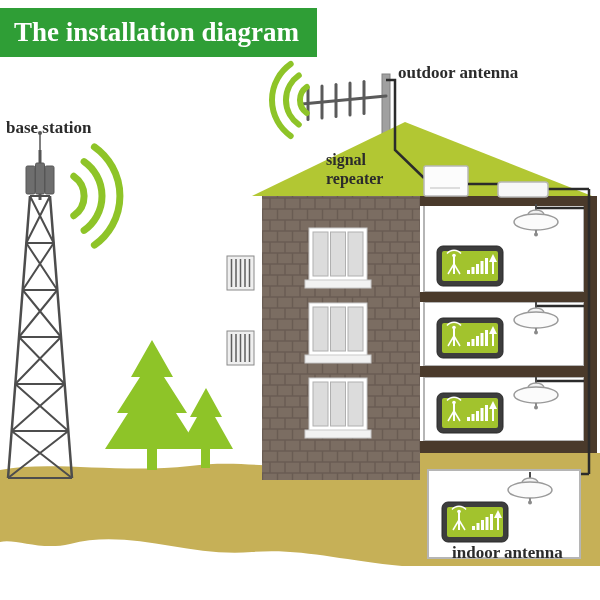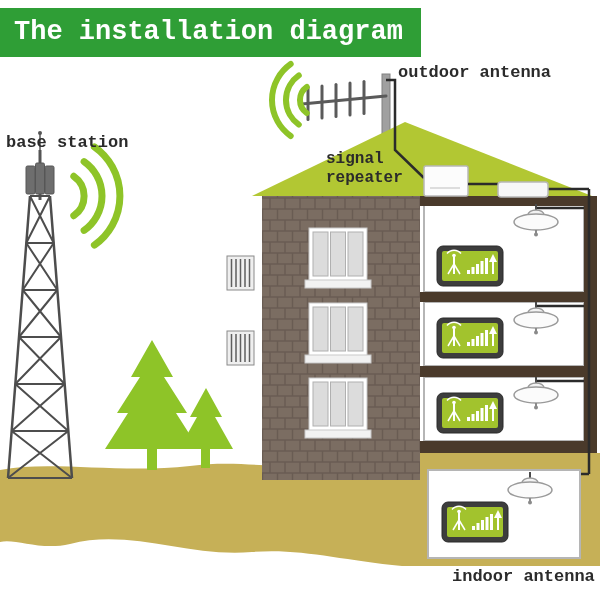--- a/index.html
+++ b/index.html
@@ -1,17 +1,17 @@
 <!DOCTYPE html>
 <html><head>
 <meta charset="utf-8">
 <style>
   html,body{margin:0;padding:0;background:#fff;}
   #stage{position:relative;width:600px;height:600px;background:#fff;overflow:hidden;
-         font-family:Liberation Mono, monospace;}
+         font-family:Liberation Serif, serif;}
   #scene{position:absolute;left:0;top:0;}
   .lbl{position:absolute;color:#2b2b2b;font-weight:700;font-size:17px;white-space:nowrap;}
   #banner{position:absolute;left:0;top:8px;height:49px;line-height:49px;
           display:inline-block;padding:0 18px 0 14px;background:#2f9e36;color:#fff;
           font-size:27px;font-weight:700;}
   #repeater-label{line-height:19px;font-size:16px;}
   #repeater-label span{display:block;}
 </style>
 </head>
 <body>
@@ -166,24 +166,24 @@
   <use href="#phone" x="437" y="318"></use>
   <use href="#phone" x="437" y="393"></use>
 
   <rect x="428" y="470" width="152" height="88" fill="#fff" stroke="#b5b5b5" stroke-width="2"></rect>
   <use href="#dome" x="530" y="472"></use>
   <use href="#phone" x="442" y="502"></use>
 </svg>
 
 <div id="banner">The installation diagram</div>
 
-<div class="lbl" style="left:6px;top:118px;margin-top:15px;">base station</div>
+<div class="lbl" style="left:6px;top:118px;">base station</div>
 
 <div class="lbl" id="repeater-label" style="left:326px;top:150px;">
   <span>signal</span>
   <span>repeater</span>
 </div>
 
 <div class="lbl" style="left:398px;top:63px;">outdoor antenna</div>
 
-<div class="lbl" style="left:452px;top:567px;">indoor antenna</div>
+<div class="lbl" style="left:452px;top:543px;">indoor antenna</div>
 
 </div>
 
 </body></html>

